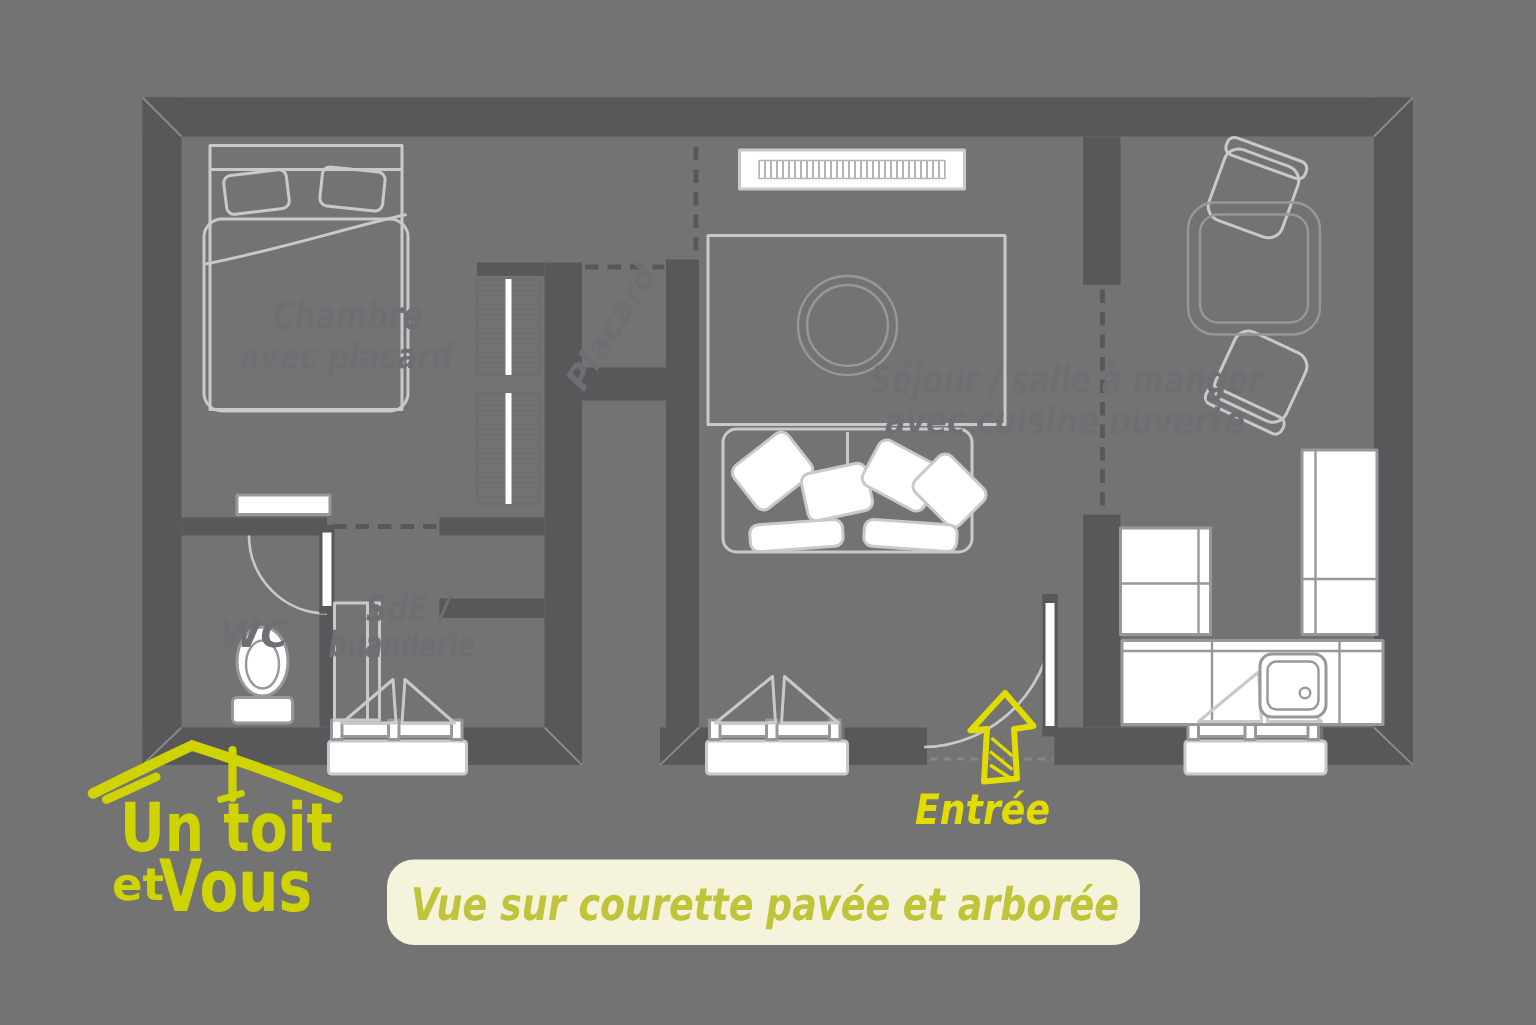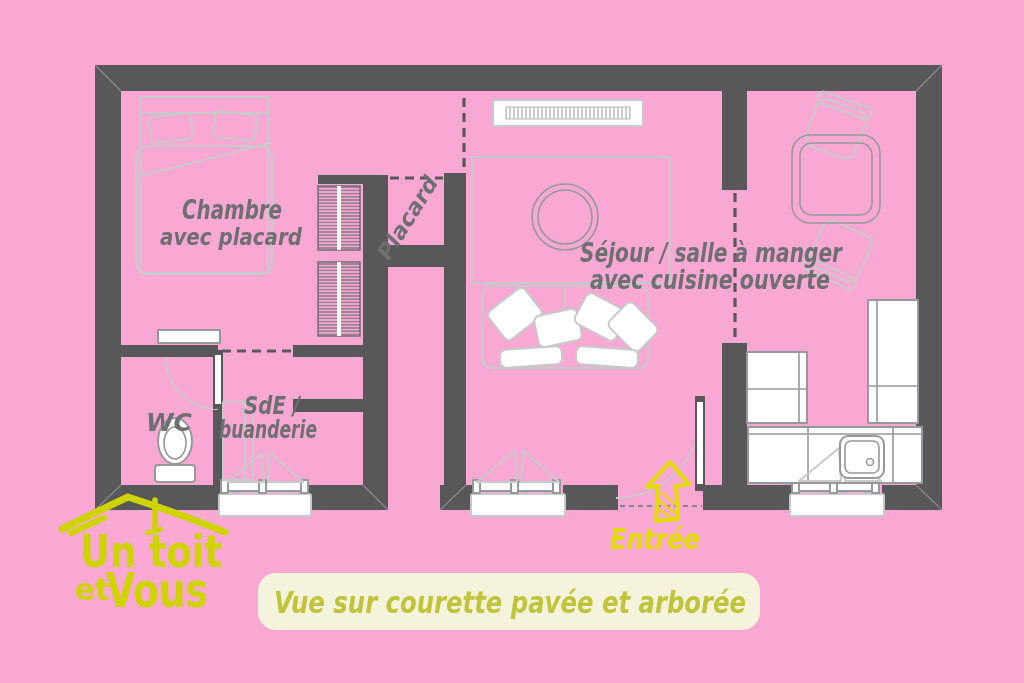--- a/index.html
+++ b/index.html
@@ -1,16 +1,16 @@
 <!DOCTYPE html>
 <html style="--wall: #58585a; --furniture: #c8c9cb; --midgray: #97989b; --label: #6e6f72; --logo_yellow: #cfd400; --entree_yellow: #e2dc00; --banner_bg: #f6f3dc; --banner_text: #bfc43a;"><head>
 <meta charset="utf-8">
 <style>
   html,body{margin:0;padding:0;background:#ffffff;}
-  .stage{position:relative;width:1024px;height:683px;background:#f9a8d4;overflow:hidden;
+  .stage{position:relative;width:1024px;height:683px;background:#737373;overflow:hidden;
          font-family:"DejaVu Sans",sans-serif;}
   svg{display:block;}
   .wall{fill:var(--wall);stroke:none;}
   .seam{stroke:#8a8b8d;stroke-width:1.2;}
   .dash{stroke:var(--wall);stroke-width:3.2;stroke-dasharray:9 6;fill:none;}
   .thr{stroke:#85868a;stroke-width:2;stroke-dasharray:5 4;fill:none;}
   .furn{stroke:var(--furniture);stroke-width:2;fill:none;stroke-linejoin:round;}
   .furnw{stroke:var(--furniture);stroke-width:2;fill:#ffffff;stroke-linejoin:round;}
   .fix{stroke:var(--midgray);stroke-width:2;fill:#ffffff;stroke-linejoin:round;}
   .fixl{stroke:var(--midgray);stroke-width:1.6;fill:none;}

